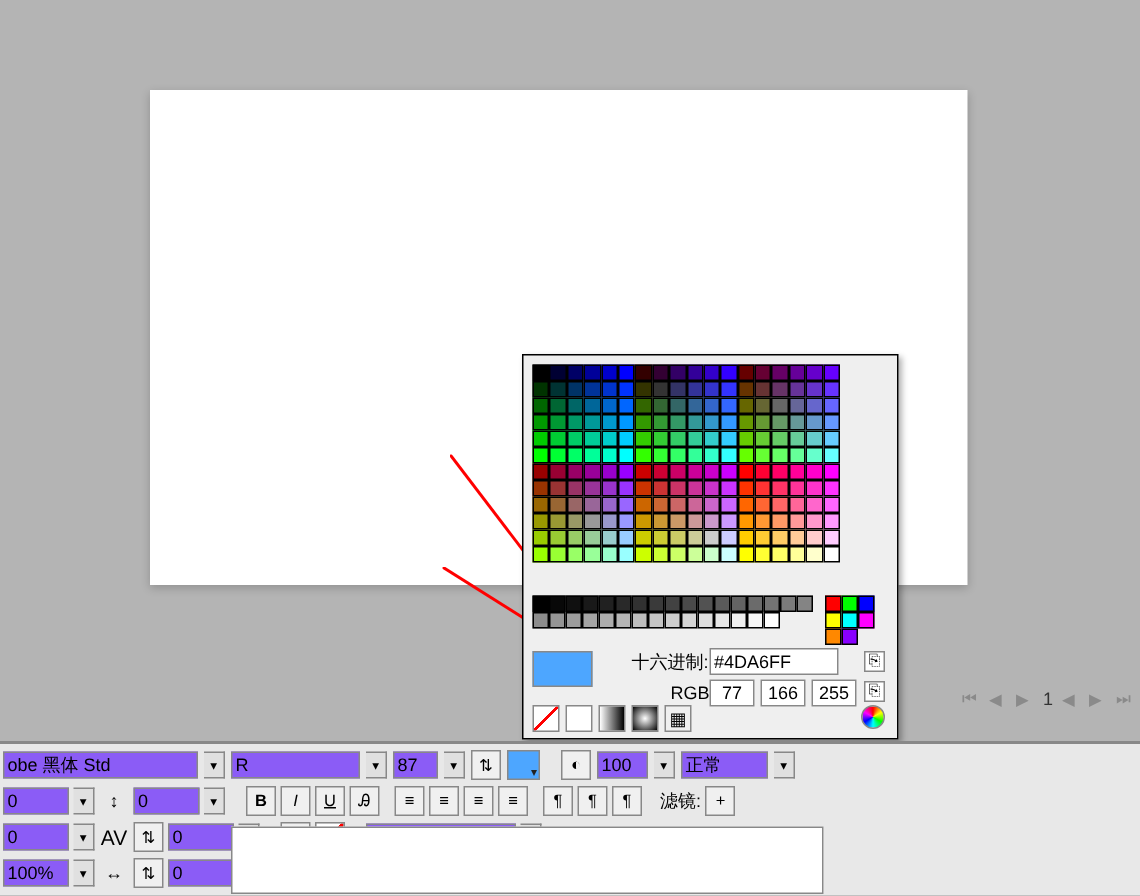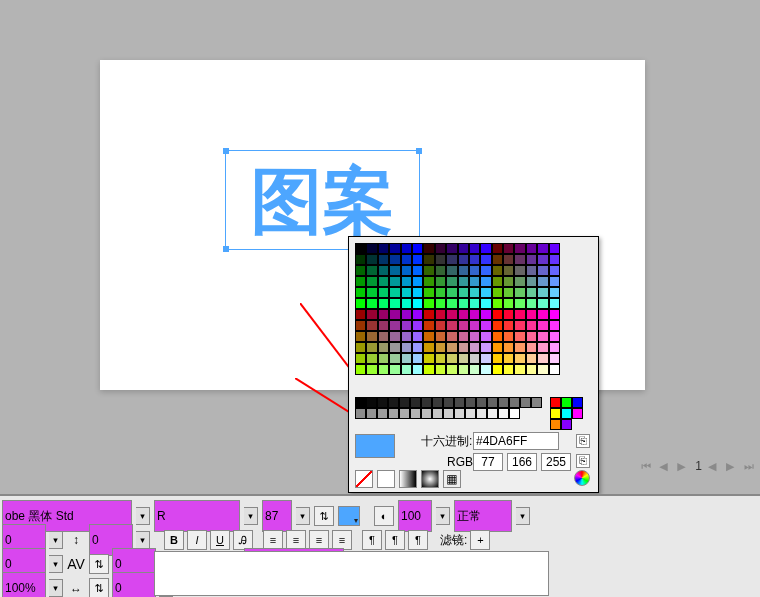--- a/index.html
+++ b/index.html
@@ -48,47 +48,40 @@
   
   .watermark { position:absolute; left:328px; top:275px; color:rgba(255,255,255,0.28); font-size:28px; font-weight:bold; pointer-events:none; letter-spacing:1px; }
 
   
   .timeline-strip { position:absolute; right:4px; top:459px; display:flex; align-items:center; gap:6px; color:#555;}
   .tl-btn { width:12px; height:12px; font-size:11px; color:#8a8a8a; cursor:pointer;}
 
   
   .prop-panel { position: absolute; left:0; bottom:0; width:760px; height:103px; background:#e8e8e8; border-top:2px solid #888; }
   .prop-row1 { position:absolute; top:4px; left:2px; display:flex; align-items:center; gap:4px;}
-  .inp { border:1px solid #888; background:#d946ef; height:18px; font-size:12px; padding:15px 2px;}
+  .inp { border:1px solid #888; background:#8b5cf6; height:18px; font-size:12px; padding:1px 2px;}
   .dd { width:14px; height:18px; border:1px solid #888; border-left:none; background:#e0e0e0; display:inline-flex; align-items:center; justify-content:center; font-size:9px; cursor:pointer;}
   .btn { width:20px; height:20px; border:1px solid #888; background:#f0f0f0; display:inline-flex; align-items:center; justify-content:center; font-size:11px; cursor:pointer;}
   .btn b{font-weight:bold;}
   .color-sw { width:22px; height:20px; background:#4da6ff; border:1px solid #888; cursor:pointer; position:relative; }
   .color-sw::after{content:'▾'; position:absolute; right:1px; bottom:0; font-size:8px; color:#222;}
   
   .prop-row2 { position:absolute; top:28px; left:2px; display:flex; align-items:center; gap:3px;}
   .prop-row3 { position:absolute; top:52px; left:2px; display:flex; align-items:center; gap:3px;}
   .prop-row4 { position:absolute; top:76px; left:2px; display:flex; align-items:center; gap:3px;}
   .small-inp { width:44px; }
   .ico-label { width:20px; display:inline-flex; justify-content:center; align-items:center;}
   label.cb { display:inline-flex; align-items:center; gap:3px; font-size:12px;}
   .draw-area { position:absolute; left:154px; top:55px; width:395px; height:45px; border:1px solid #888; background:#fff;}
 </style>
 </head>
 <body>
 
 <div class="canvas-area">
   <div class="stage"></div>
-  <div class="text-box">
-    <div class="handle h-tl"></div>
-    <div class="handle h-tr"></div>
-    <div class="handle h-bl"></div>
-    <div class="handle h-br"></div>
-    <div class="text-content">图案</div>
-  </div>
   <div class="watermark">stem</div>
 </div>
 
 <svg class="arrow1">
     <line x1="0" y1="0" x2="140" y2="88" stroke="red" stroke-width="2"></line>
     <polygon points="140,88 128,78 132,90" fill="red"></polygon>
   </svg>
 <svg class="arrow2">
     <line x1="0" y1="0" x2="128" y2="168" stroke="red" stroke-width="2"></line>
     <polygon points="128,168 116,158 120,170" fill="red"></polygon>

